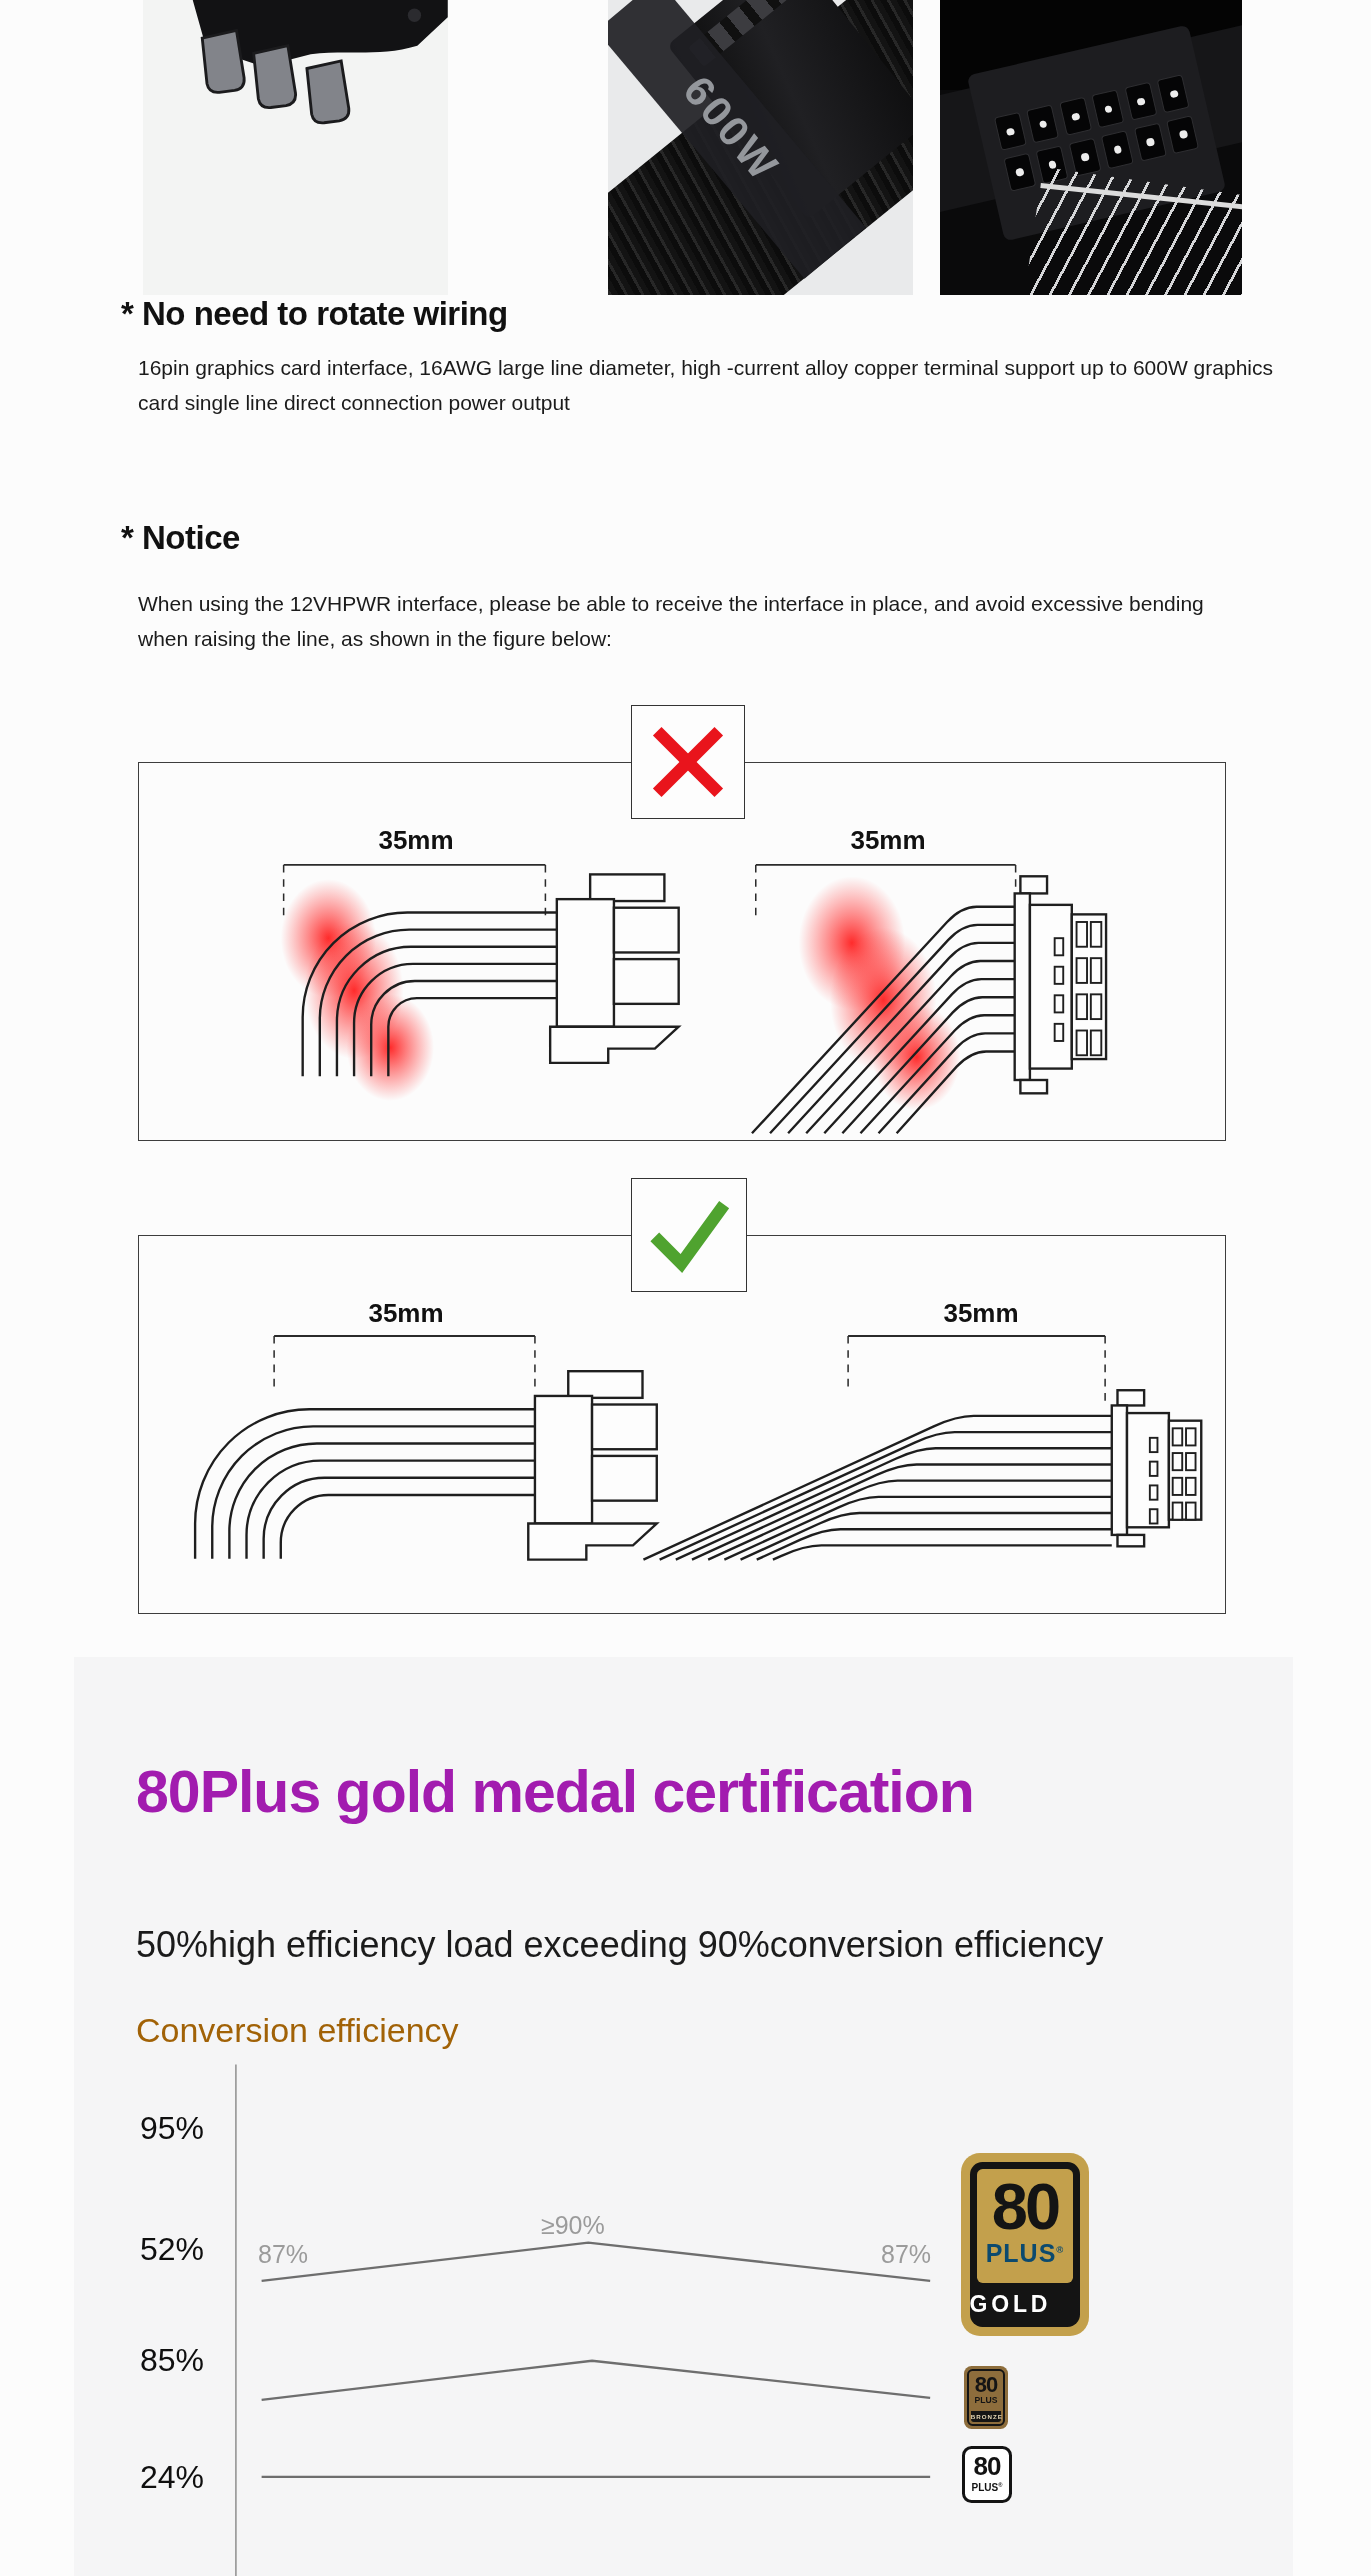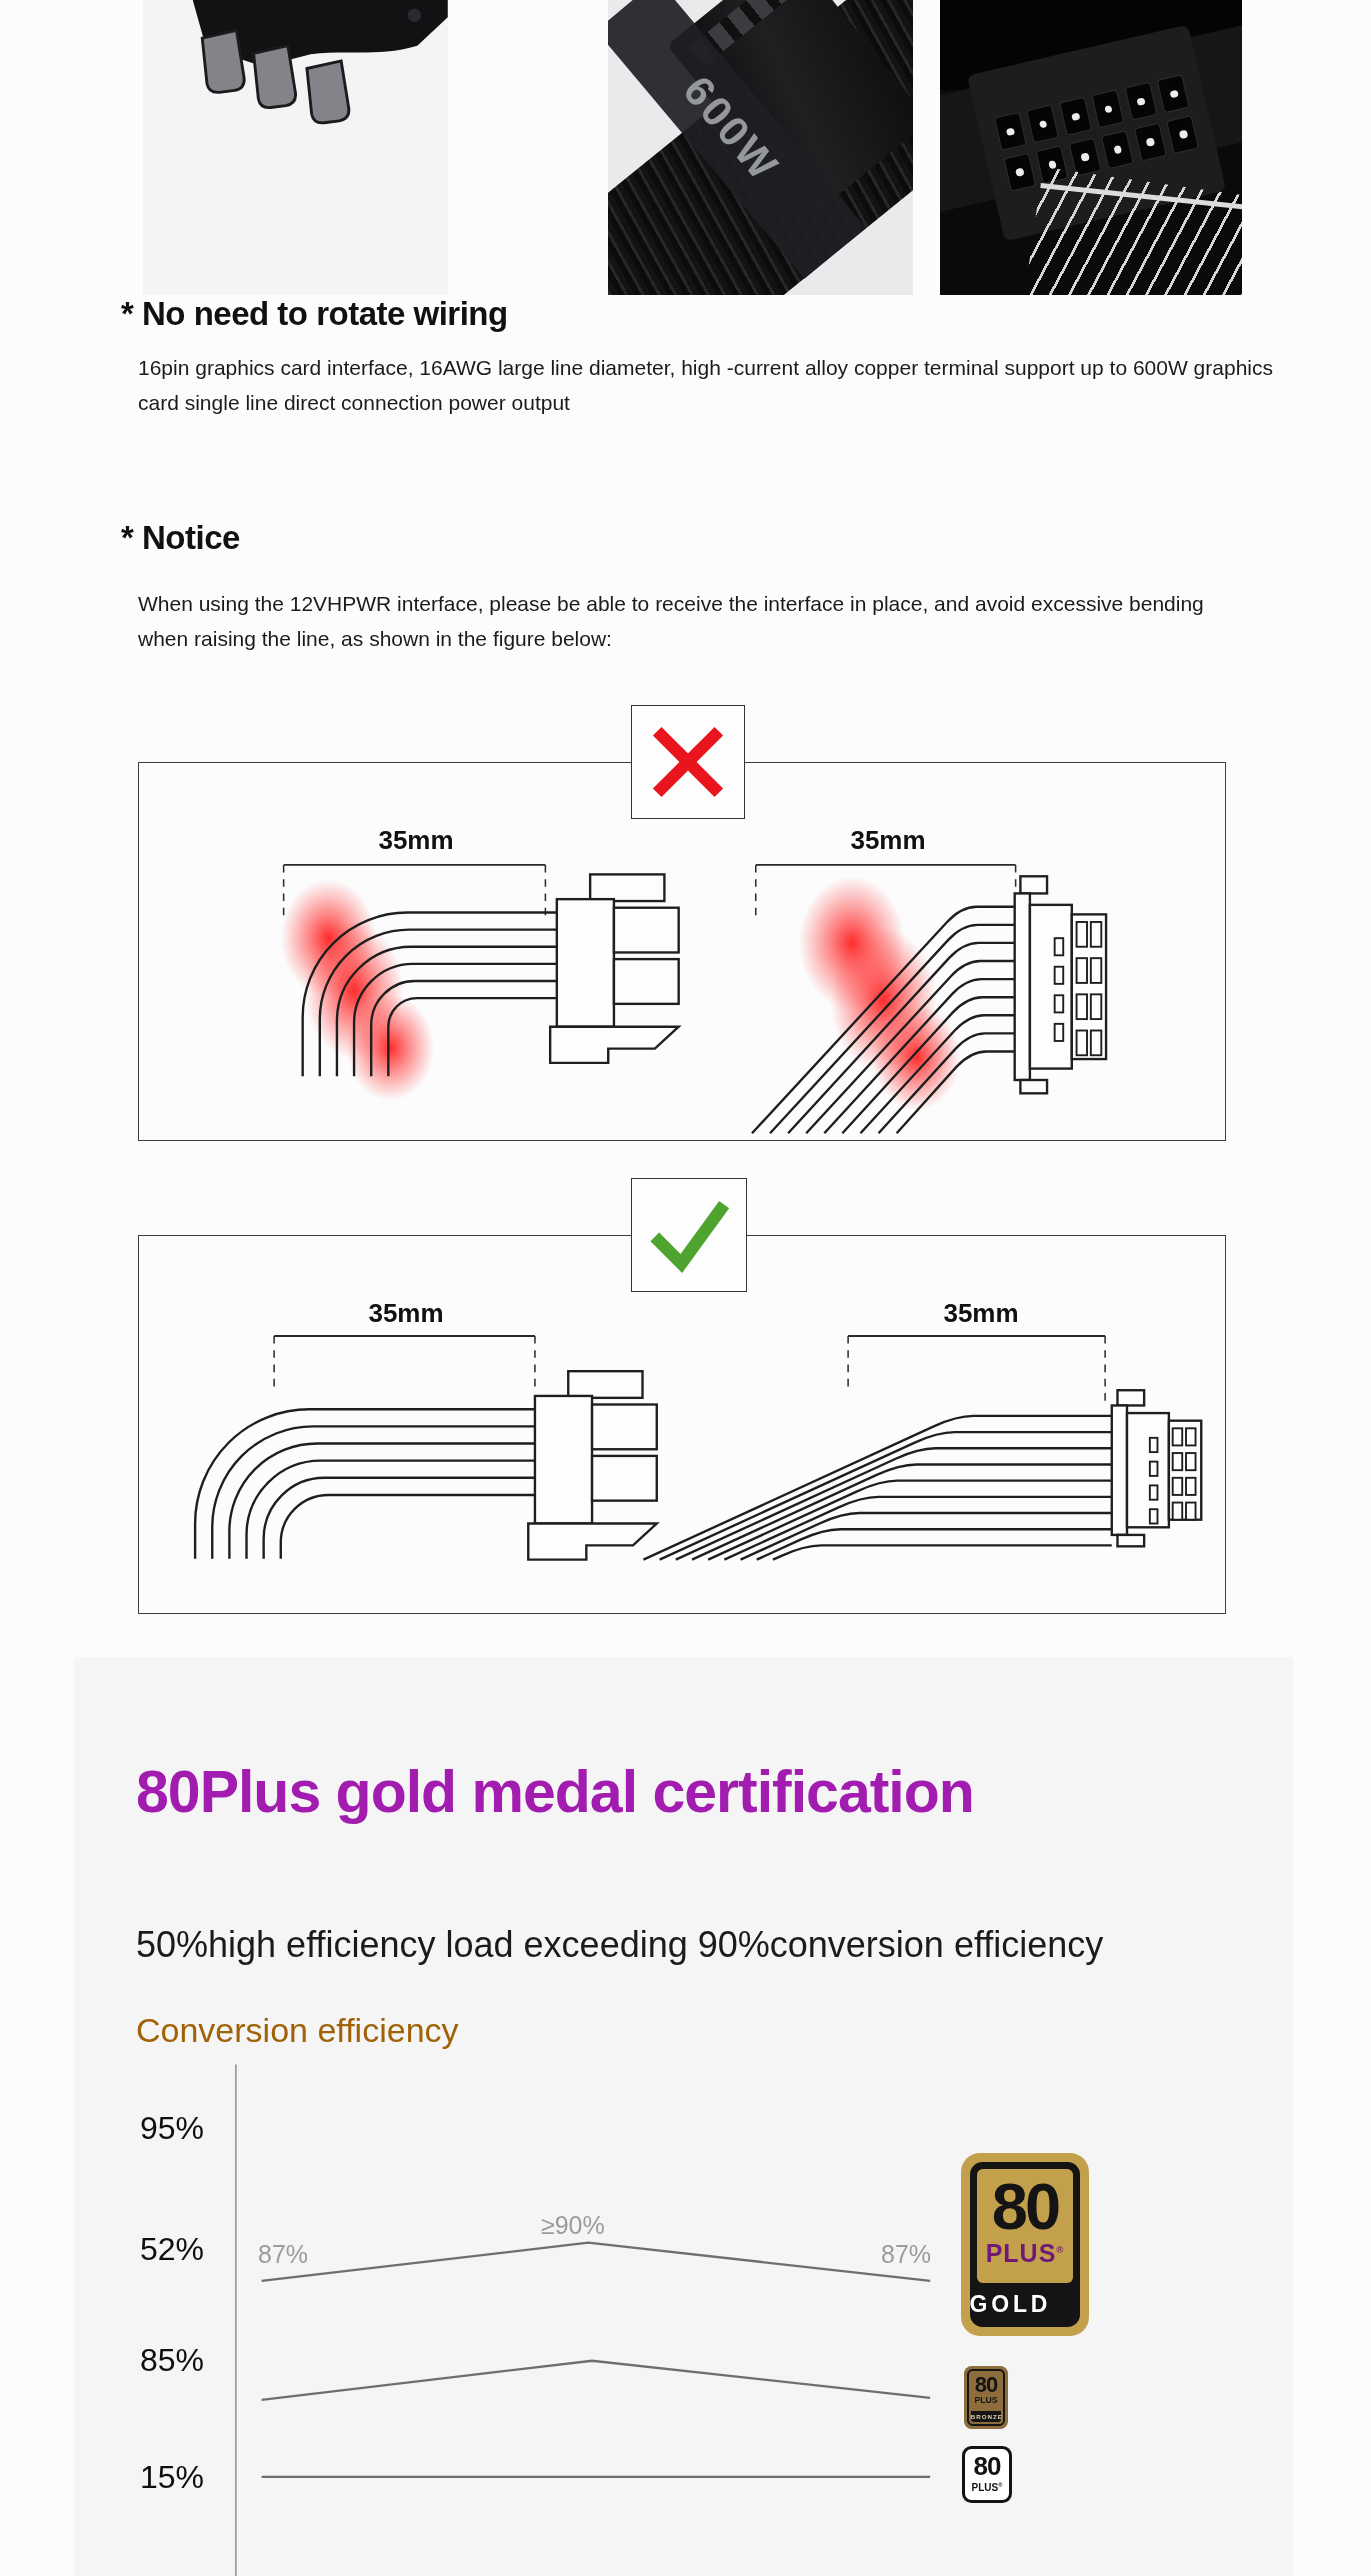--- a/index.html
+++ b/index.html
@@ -15,21 +15,21 @@
   .tile{overflow:hidden;}
   .ylab{font-size:32px;color:#0f0f0f;width:82px;text-align:left;}
   .ptlab{font-size:25px;color:#9b9b9b;}
   .pincell{width:26px;height:34px;background:#050506;border:1.9px solid #2e2e31;border-radius:3.8px;margin:3.8px;position:relative;}
   .pincell i{position:absolute;left:8.6px;top:12.4px;width:7.6px;height:7.6px;border-radius:50%;background:#ededed;}
   
   .gold-badge{background:#c3a04c;border-radius:19px;}
   .gold-inner{position:absolute;left:8.6px;top:8.6px;right:8.6px;bottom:8.6px;background:#141414;border-radius:12.4px;}
   .gold-face{position:absolute;left:7.6px;top:7.6px;right:7.6px;bottom:44px;background:#c3a04c;border-radius:5.7px;text-align:center;}
   .gold-80{font-size:65px;font-weight:bold;letter-spacing:-2.9px;color:#141414;line-height:63px;margin-top:5.7px;}
-  .gold-plus{font-size:25px;font-weight:bold;color:#701a75;letter-spacing:1px;line-height:23px;}
+  .gold-plus{font-size:25px;font-weight:bold;color:#0c4a6e;letter-spacing:1px;line-height:23px;}
   .gold-tier{position:absolute;left:0;right:0;bottom:9.5px;text-align:left;color:#fff;font-size:23px;font-weight:bold;letter-spacing:3.8px;}
   sup.reg{font-size:9.5px;vertical-align:super;}
   
   .bronze-badge{background:#8d6d3c;border-radius:7.6px;}
   .bronze-inner{position:absolute;left:2.9px;top:2.9px;right:2.9px;bottom:2.9px;border:2.4px solid #141414;border-radius:5.7px;text-align:center;}
   .bronze-80{font-size:22px;font-weight:bold;color:#141414;line-height:23px;margin-top:1.9px;letter-spacing:-1px;}
   .bronze-plus{font-size:8.6px;font-weight:bold;color:#141414;line-height:8.6px;}
   .bronze-tier{position:absolute;left:1.9px;right:1.9px;bottom:1.9px;background:#141414;color:#e3d5b4;font-size:6.2px;font-weight:bold;letter-spacing:1px;line-height:11.4px;border-radius:0 0 2.9px 2.9px;}
   
   .base-badge{background:#fff;border:3.3px solid #131313;border-radius:9.5px;text-align:center;}
@@ -283,21 +283,21 @@
 
   <div class="abs" style="left:74px;top:1657px;width:1219px;height:919px;background:#f5f5f6;"></div>
 
   <div class="abs" style="left:136px;top:1758px;font-size:59px;font-weight:bold;color:#a21caf;letter-spacing:-1px;">80Plus gold medal certification</div>
   <div class="abs" style="left:136px;top:1924px;font-size:36px;color:#1b1b1b;">50%high efficiency load exceeding 90%conversion efficiency</div>
   <div class="abs" style="left:136px;top:2011px;font-size:34px;color:#a16207;">Conversion efficiency</div>
 
   <div class="abs ylab" style="left:140px;top:2110px;">95%</div>
   <div class="abs ylab" style="left:140px;top:2231px;">52%</div>
   <div class="abs ylab" style="left:140px;top:2342px;">85%</div>
-  <div class="abs ylab" style="left:140px;top:2459px;">15%</div>
+  <div class="abs ylab" style="left:140px;top:2459px;">24%</div>
 
   <svg class="abs" style="left:74px;top:1657px;" width="1219" height="919" viewBox="78 1740 1280 965">
     <line x1="248" y1="2168" x2="248" y2="2705" stroke="#909090" stroke-width="1.6"></line>
     <polyline points="275,2395 618,2355 977,2395" fill="none" stroke="#6e6e6e" stroke-width="2.4"></polyline>
     <polyline points="275,2520 622,2479 977,2518" fill="none" stroke="#6e6e6e" stroke-width="2.4"></polyline>
     <line x1="275" y1="2601" x2="977" y2="2601" stroke="#6e6e6e" stroke-width="2.4"></line>
   </svg>
 
   <div class="abs ptlab" style="left:258px;top:2240px;">87%</div>
   <div class="abs ptlab" style="left:541px;top:2211px;width:114px;">≥90%</div>

